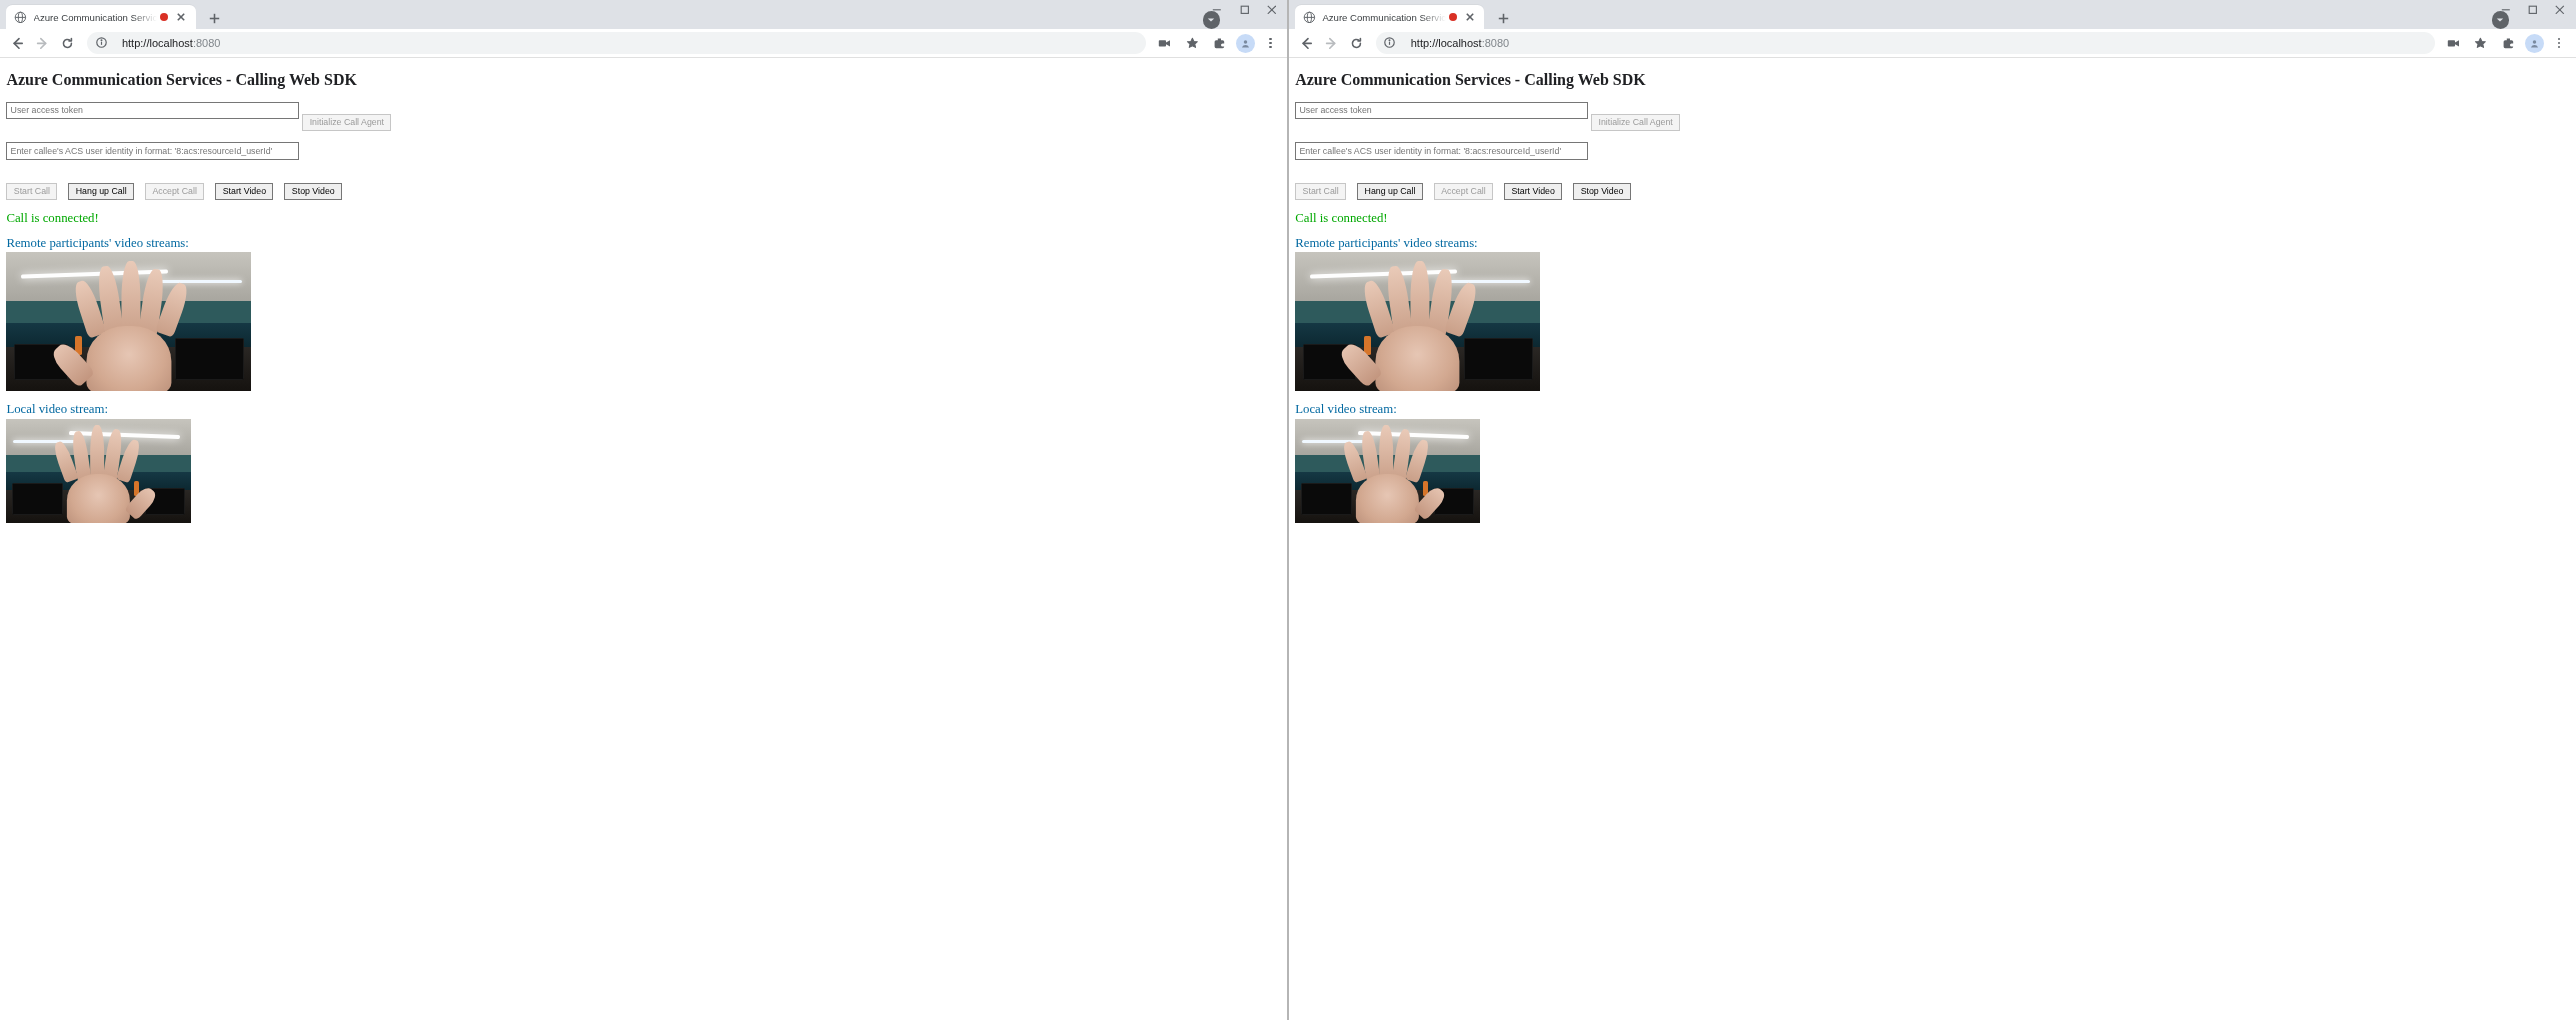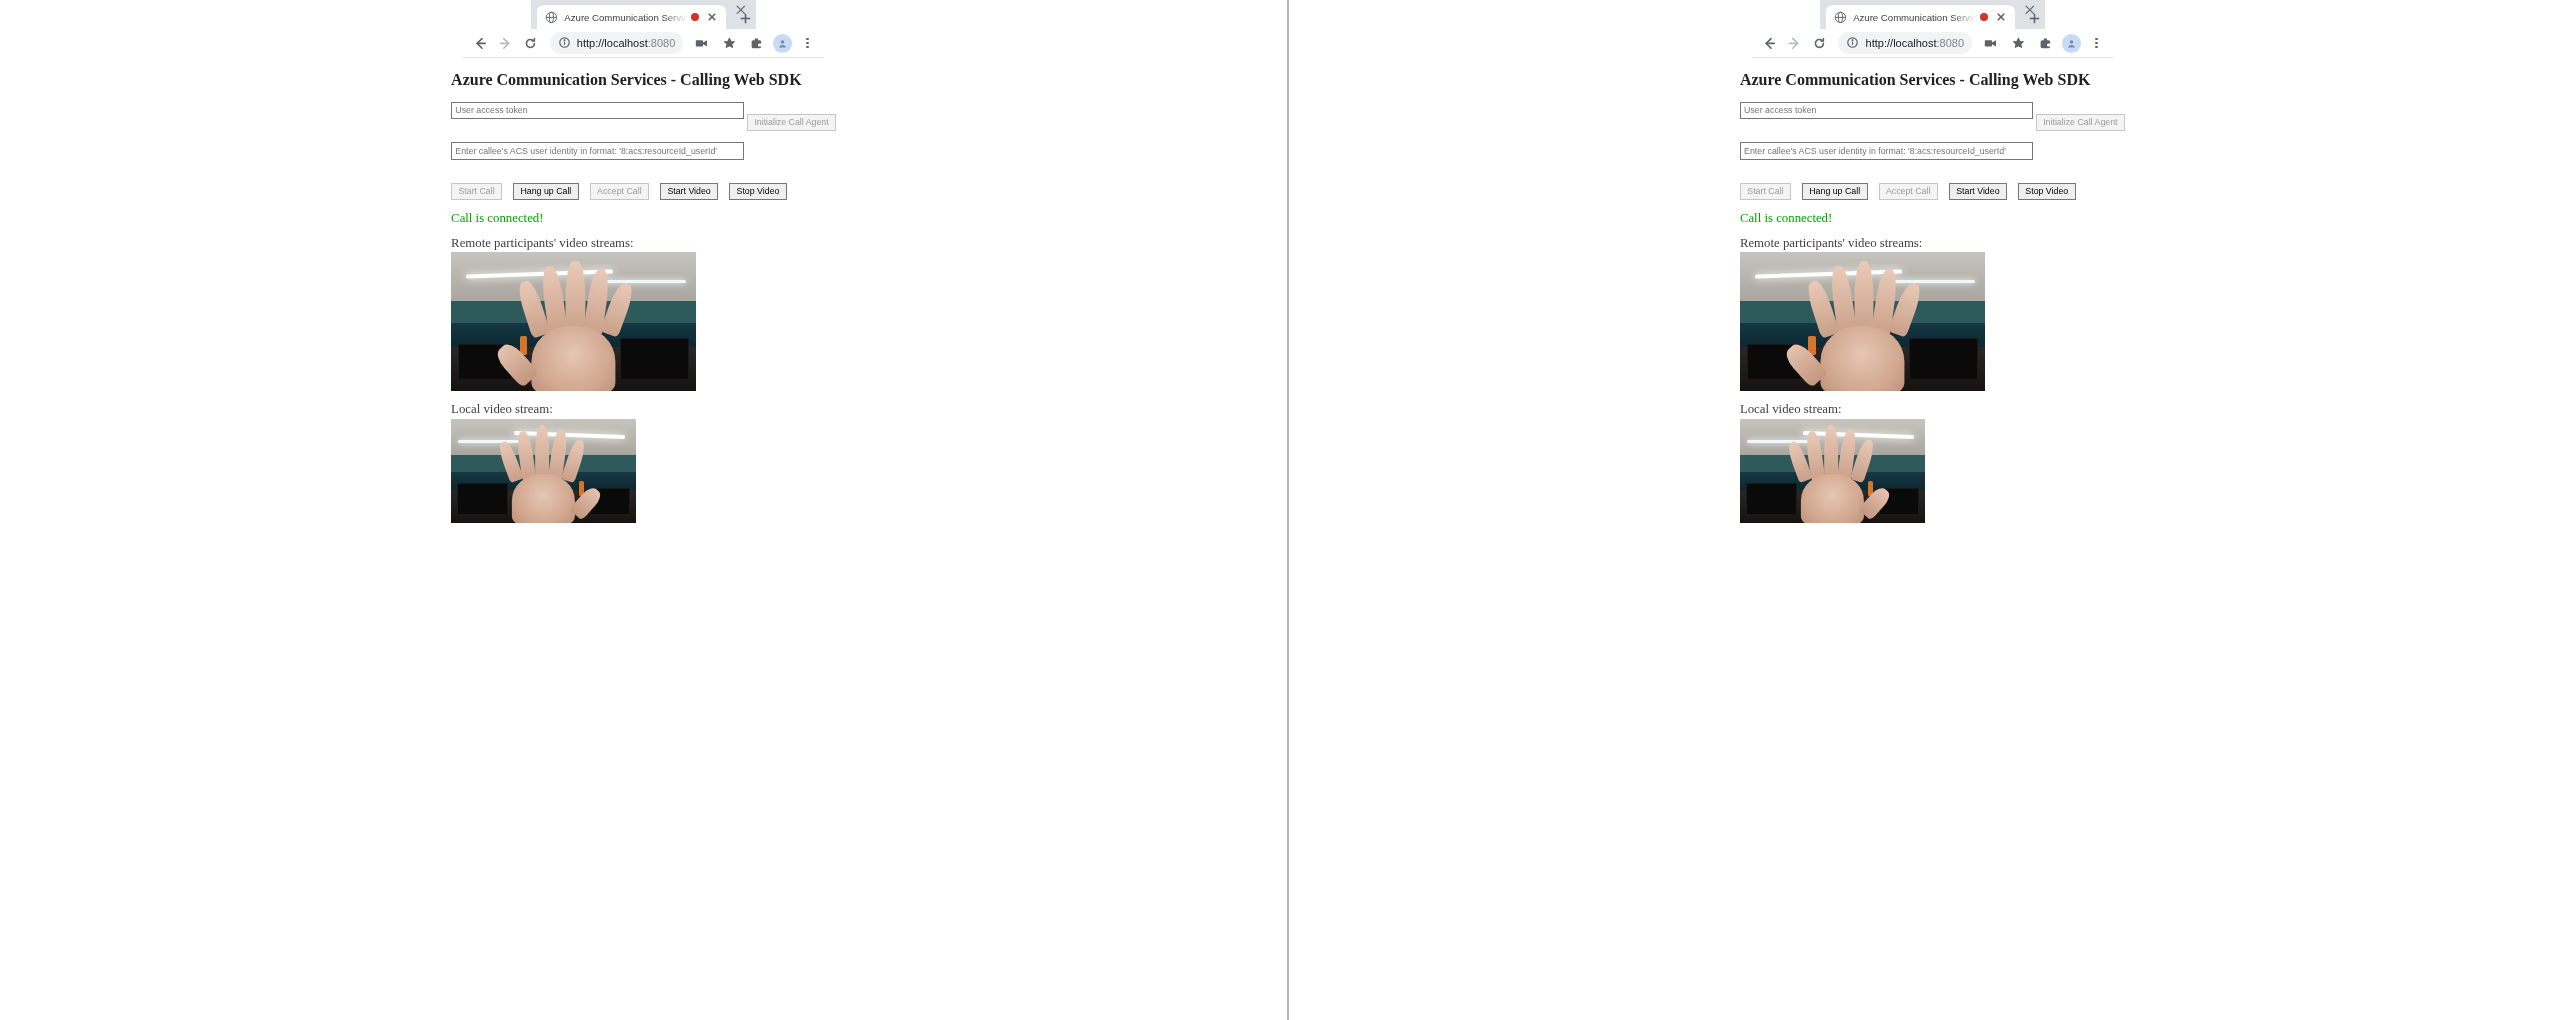--- a/index.html
+++ b/index.html
@@ -1,18 +1,18 @@
 <!DOCTYPE html>
 <html><head>
 <meta charset="utf-8">
 <style>
   * { box-sizing: border-box; }
   html,body { margin:0; padding:0; height:100%; font-family: Arial, Helvetica, sans-serif; font-size:10.4px; color:#202124; background:#fff; }
   .viewport { width:2576px; height:1020px; display:flex; }
-  .pane { width:50%; height:100%; display:flex; flex-direction:column; background:#fff; position:relative;align-items:center; }
+  .pane { width:50%; height:100%; display:flex; flex-direction:column; background:#fff; position:relative; }
   .divider { width:1.6px; background:#b5b5b5; }
 
   
   .titlebar-area { background:#dee1e6; position:relative; }
   .wincontrols { position:absolute; top:0; right:0; display:flex; gap:17.5px; padding:4.8px 11px 0 0; color:#5f6368; }
   .wincontrols svg { width:9.6px; height:9.6px; stroke:#5f6368; stroke-width:1.4; fill:none; }
   .tabstrip { display:flex; align-items:flex-end; height:29px; padding-left:6.4px; padding-top:4.8px; }
   .tab { display:flex; align-items:center; height:24px; background:#fff; border-top-left-radius:6.4px; border-top-right-radius:6.4px; padding:0 8px; min-width:167px; max-width:191px; position:relative; box-shadow:0 -0.8px 0 rgba(0,0,0,0.05); }
   .tab .favicon { width:12.8px; height:12.8px; margin-right:6.4px; display:flex; align-items:center; justify-content:center; }
   .tab .favicon svg { width:12.8px; height:12.8px; }
@@ -25,42 +25,42 @@
   .titlebar-dropdown { position:absolute; right:67px; top:11px; width:17.5px; height:17.5px; border-radius:50%; background:#5f6368; display:flex; align-items:center; justify-content:center; }
   .titlebar-dropdown svg { width:8px; height:8px; fill:#dee1e6; }
 
   .toolbar { background:#fff; height:29px; display:flex; align-items:center; padding:0 6.4px; border-bottom:0.8px solid #e0e0e0; gap:3.2px; }
   .nav-icon { width:22px; height:22px; display:flex; align-items:center; justify-content:center; border-radius:50%; }
   .nav-icon svg { width:12.8px; height:12.8px; stroke:#5f6368; stroke-width:2; fill:none; }
   .nav-icon.disabled svg { stroke:#b8bbbe; }
   .omnibox { flex:1; height:22px; background:#f1f3f4; border-radius:11px; display:flex; align-items:center; padding:0 8px; margin:0 4.8px; }
   .omnibox .siteinfo { width:12.8px; height:12.8px; display:flex; align-items:center; justify-content:center; margin-right:6.4px; }
   .omnibox .siteinfo svg{ width:11px; height:11px; stroke:#5f6368; fill:none; stroke-width:1.5; }
-  .omnibox .url { font-size:11px; color:#202124; }
+  .omnibox .url { font-size:11px; color:#202124;margin-left:8px; }
   .omnibox .url .url-host { color:#202124; }
   .omnibox .url .url-port { color:#80868b; }
   .tool-right { display:flex; align-items:center; gap:6.4px; padding-right:1.6px; }
   .tool-right .icon-btn { width:21px; height:21px; display:flex; align-items:center; justify-content:center; }
   .tool-right svg { width:12.8px; height:12.8px; fill:#5f6368; }
   .avatar { width:19px; height:19px; border-radius:50%; background:#c7dbf7; display:flex; align-items:center; justify-content:center; }
   .avatar svg { width:11px; height:11px; fill:#7a8aa0; }
   .kebab { display:flex; flex-direction:column; gap:1.6px; align-items:center; justify-content:center; width:17.5px; }
   .kebab span { width:2.4px; height:2.4px; border-radius:50%; background:#5f6368; }
 
   
   .page { flex:1; padding:6.4px 6.4px 0 6.4px; overflow:auto; background:#fff; }
   .page h3 { font-size:16px; font-weight:bold; margin:6.4px 0 12.8px 0; font-family: "Times New Roman", Times, serif; }
   .row { margin-bottom:11px; }
   input[type=text].field { width:293px; height:17.5px; border:0.8px solid #767676; font-size:8.8px; padding:1.6px 3.2px; background:#fff; }
   input[type=text].field::placeholder { color:#757575; }
   button.btn { font-size:8.8px; padding:1.6px 6.4px; height:17.5px; background:#efefef; border:0.8px solid #767676; cursor:pointer; vertical-align:top;margin-top:12px; }
   button.btn[disabled] { color:#9a9a9a; border-color:#c6c6c6; background:#f4f4f4; cursor:default; }
   .btn-row { display:flex; gap:11px; }
   .status-line { color:#00a800; font-family:"Times New Roman", Times, serif; font-size:12.8px; margin:9.6px 0; }
-  .label-line { font-family:"Times New Roman", Times, serif; font-size:12.8px; margin:4.8px 0 1.6px 0; color:#404040; }
+  .label-line { font-family:"Times New Roman", Times, serif; font-size:12.8px; margin:4.8px 0 1.6px 0; color:#0369a1; }
 
   
   .video { position:relative; overflow:hidden; background:#3a3c3e; }
   .video.remote { width:245px; height:139px; }
   .video.local { width:185px; height:104px; }
   .scene { position:absolute; inset:0; }
   .scene .ceiling { position:absolute; top:0; left:0; right:0; height:35%; background:linear-gradient(#c6c4bd,#a8a69f); }
   .scene .light1 { position:absolute; top:14%; left:6%; width:60%; height:4px; background:#fefefe; border-radius:1.6px; box-shadow:0 0 8px #fff; transform:rotate(-2deg); }
   .scene .light2 { position:absolute; top:20%; right:4%; width:38%; height:3.2px; background:#f0f8ff; border-radius:1.6px; box-shadow:0 0 6.4px #fff; }
   .scene .wallband { position:absolute; top:35%; left:0; right:0; height:16%; background:#2e5a5c; }

